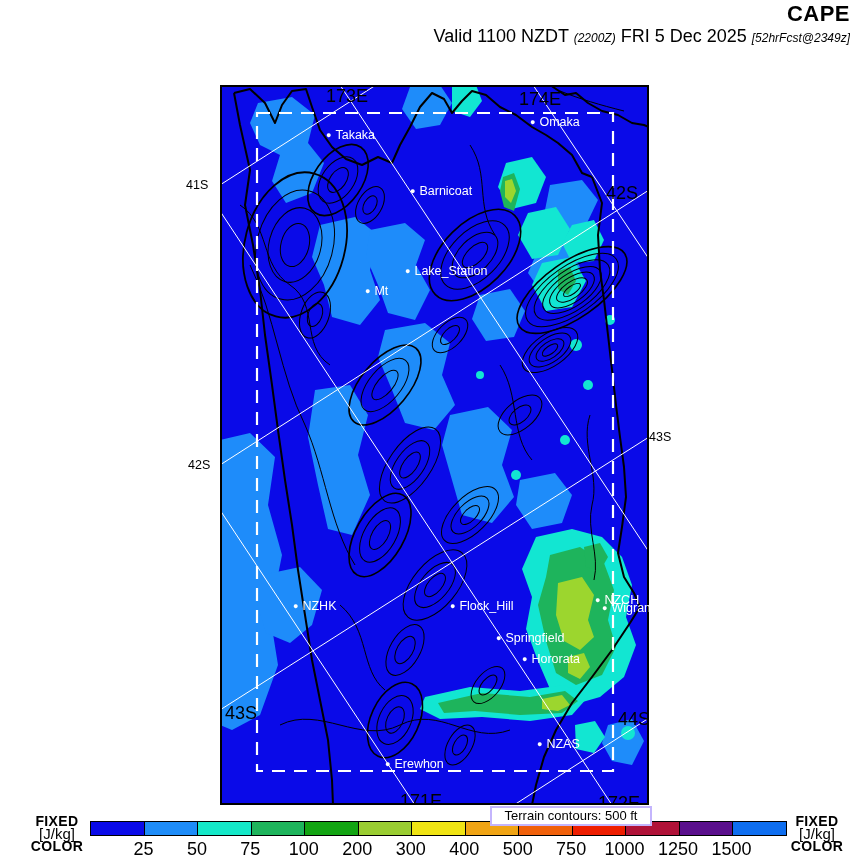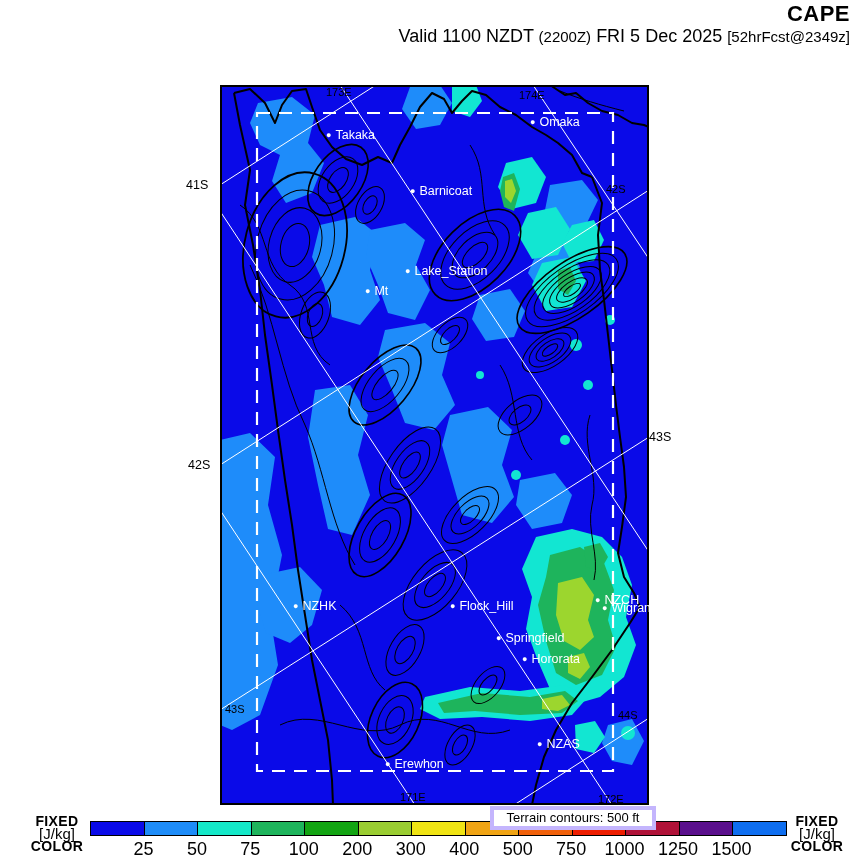--- a/index.html
+++ b/index.html
@@ -3,34 +3,34 @@
 <meta charset="utf-8">
 <style>
   html,body{margin:0;padding:0;background:#ffffff;}
   body{font-family:"Liberation Sans",sans-serif;}
   #page{position:relative;width:850px;height:860px;background:#fff;overflow:hidden;}
 
   
   #header{position:absolute;left:20px;top:2px;width:830px;text-align:right;color:#000;}
   #title{font-size:22px;font-weight:bold;letter-spacing:.5px;line-height:24px;}
   #validline{font-size:18px;line-height:21px;}
-  #validline .small{font-size:15px;}
+  #validline .small{font-size:12px;font-style:italic;}
   #modelline{font-size:13px;line-height:15px;}
 
   
   #map{position:absolute;left:220px;top:85px;width:429px;height:720px;overflow:hidden;background:#0A0AE8;}
   #map svg{position:absolute;left:0;top:0;}
   .site{position:absolute;color:#fff;font-size:12.5px;white-space:nowrap;z-index:6;}
   .site .dot{font-size:9px;vertical-align:1px;margin-right:4px;}
-  .glab{position:absolute;color:#000;font-size:11px;white-space:nowrap;z-index:5;}
+  .glab{position:absolute;color:#000;font-size:18px;white-space:nowrap;z-index:5;}
   .glab-out{position:absolute;color:#000;font-size:12.5px;white-space:nowrap;z-index:7;}
 
   
   #terrain-note{position:absolute;left:490px;top:806px;width:158px;height:16px;
-    background:#fff;border:4px solid #c4b5fd;color:#000;font-size:13px;line-height:16px;
+    background:#fff;border:2px solid #c4b5fd;color:#000;font-size:13px;line-height:16px;
     text-align:center;z-index:9;}
 
   
   #cbar{position:absolute;left:90px;top:821px;width:695px;height:13px;display:flex;
     border:1px solid #000;box-sizing:content-box;z-index:3;}
   .cseg{flex:1 1 0;border-right:1px solid #000;}
   .cseg:last-child{border-right:none;}
   #cbar-ticks{position:absolute;left:0;top:839px;width:850px;height:20px;z-index:3;}
   .ctick{position:absolute;top:0;width:70px;margin-left:-35px;text-align:center;
     font-size:18px;color:#000;}

